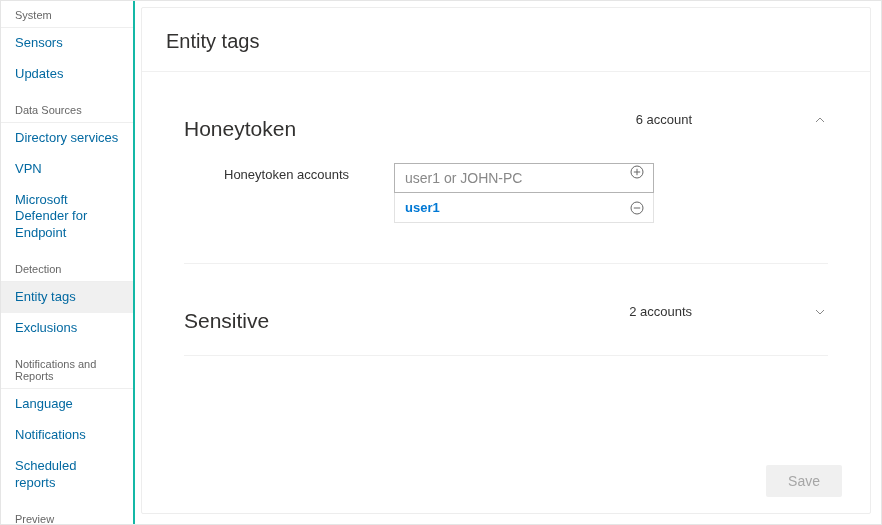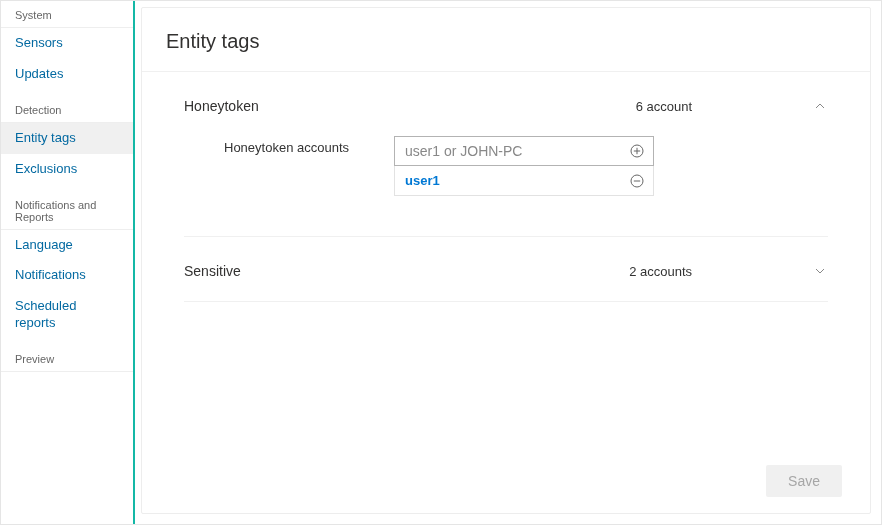--- a/index.html
+++ b/index.html
@@ -74,24 +74,25 @@
     border-bottom: 1px solid #f0f0f0;
     padding: 0;
   }
   .section-header {
     display: flex;
     align-items: center;
     padding: 26px 0 22px 0;
     cursor: pointer;
   }
   .section-title {
-    font-size: 14px;
+    font-size: 21px;
     font-weight: 400;
     color: #323130;
     flex: 0 0 auto;
+    margin-top: 19px;
   }
   .section-meta {
     margin-left: auto;
     margin-right: 120px;
     font-size: 13px;
     color: #333;
   }
   .section-chevron {
     color: #888;
     width: 16px;
@@ -108,21 +109,20 @@
     color: #333;
     width: 170px;
     flex-shrink: 0;
     padding-top: 4px;
   }
   .field-control {
     width: 260px;
   }
   .input-row {
     display: flex;
-    align-items: center;
     border: 1px solid #b3b3b3;
     height: 30px;
     padding: 0 8px 0 10px;
     background: #fff;
   }
   .input-row input {
     border: none;
     outline: none;
     flex: 1;
     font: inherit;
@@ -177,20 +177,26 @@
 
 <div class="layout">
   <nav class="sidebar">
 
     <div class="side-group">
       <div class="side-group-header">System</div>
       <div class="side-item">Sensors</div>
       <div class="side-item">Updates</div>
     </div>
 
+    <div class="side-group">
+      <div class="side-group-header">Data Sources</div>
+      <div class="side-item">Directory services</div>
+      <div class="side-item">VPN</div>
+      <div class="side-item">Microsoft Defender for Endpoint</div>
+    </div>
 
     <div class="side-group">
       <div class="side-group-header">Detection</div>
       <div class="side-item active">Entity tags</div>
       <div class="side-item">Exclusions</div>
     </div>
 
     <div class="side-group">
       <div class="side-group-header">Notifications and Reports</div>
       <div class="side-item">Language</div>

